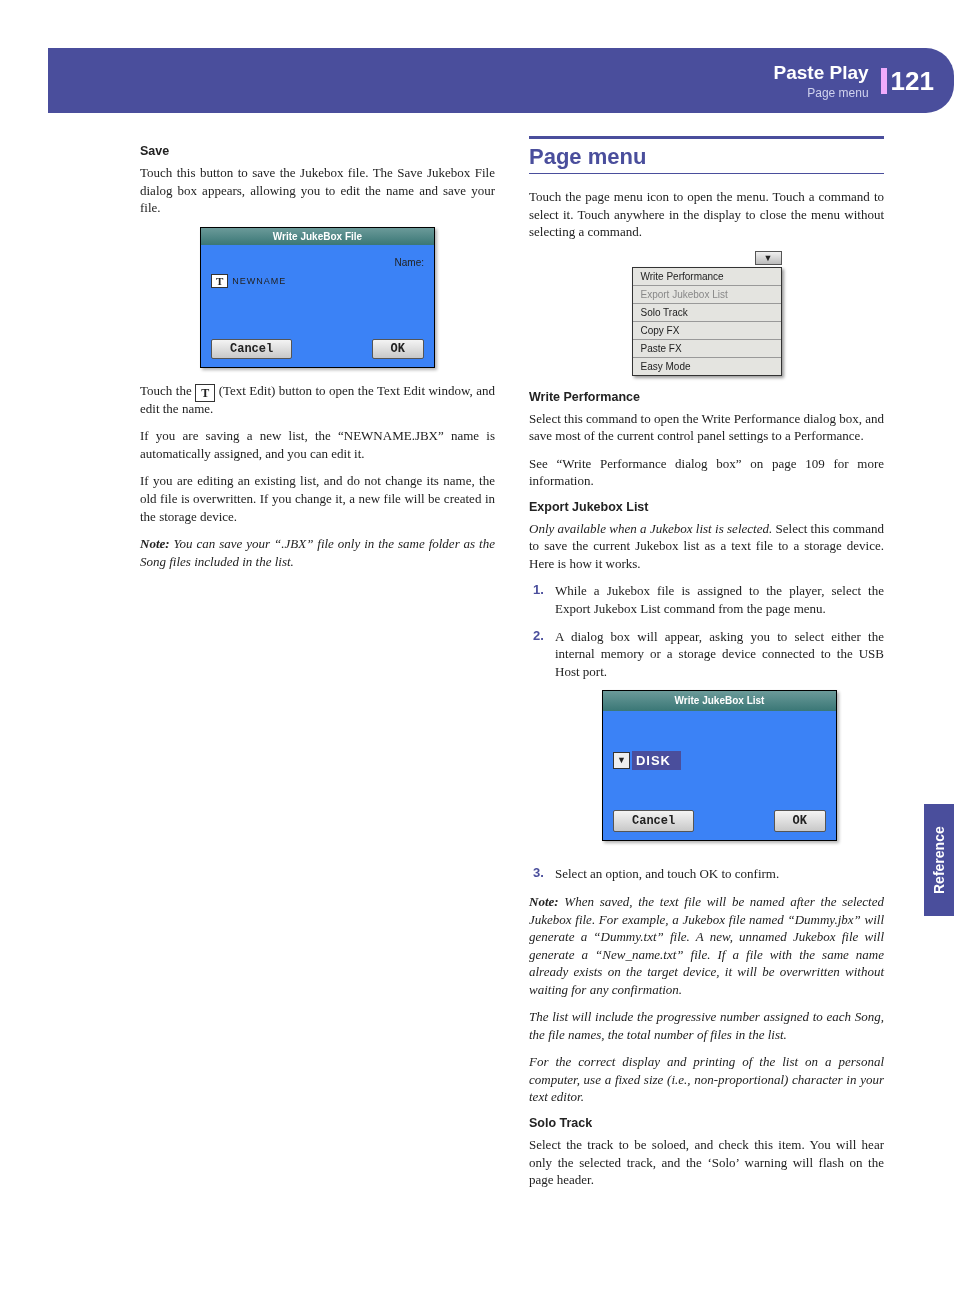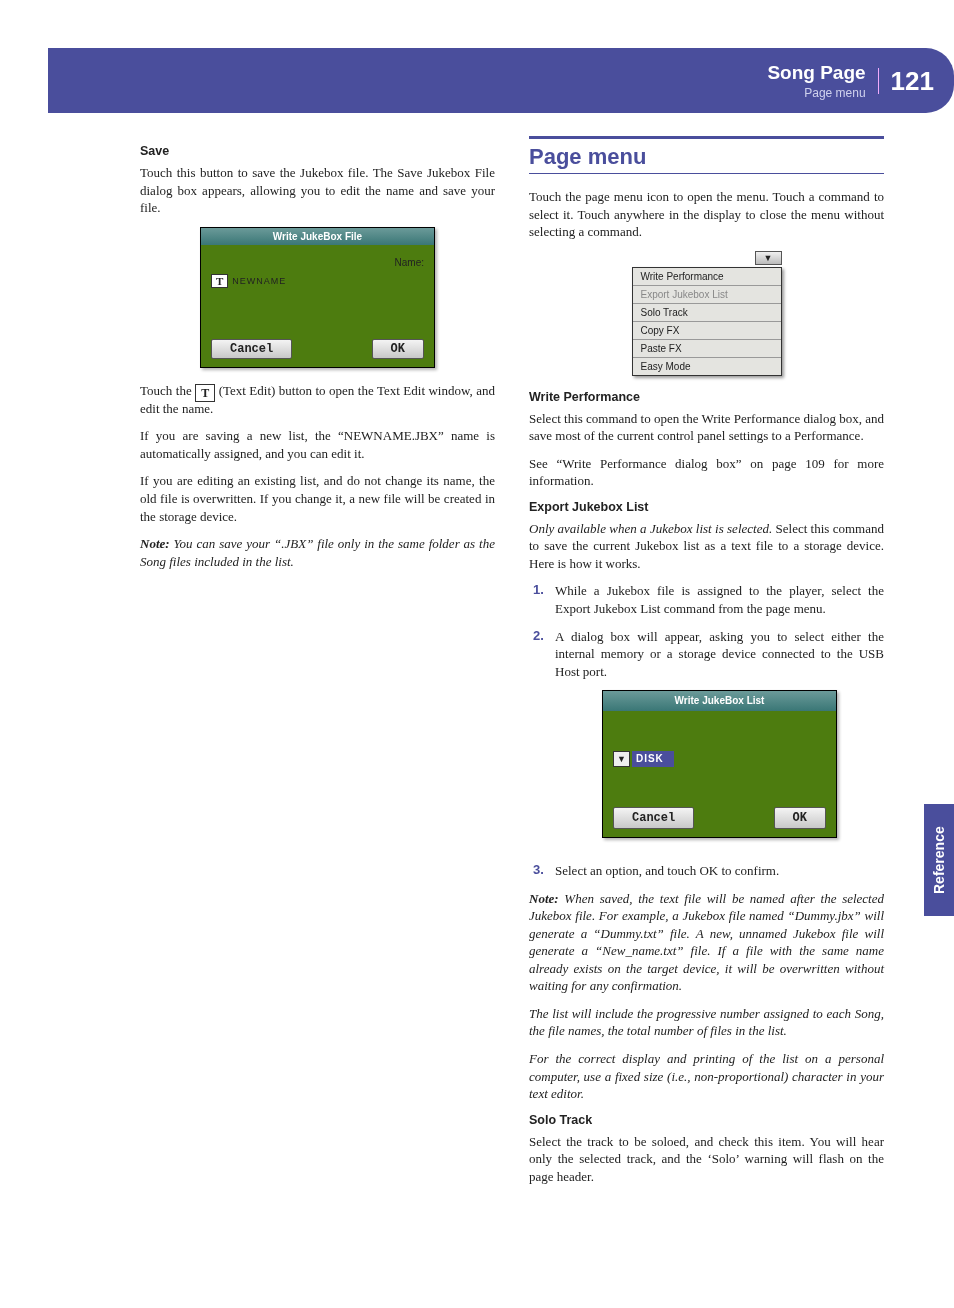--- a/index.html
+++ b/index.html
@@ -21,21 +21,21 @@
     border-bottom-right-radius: 28px;
     color: #fff;
     display: flex;
     justify-content: flex-end;
     align-items: center;
     padding-right: 20px;
   }
   .header-text { text-align: right; margin-right: 12px; }
   .header-title { font-family: Arial, sans-serif; font-weight: bold; font-size: 19px; }
   .header-sub { font-family: Arial, sans-serif; font-size: 12px; color: #d0d2ee; margin-top: 2px; }
-  .page-num-box { border-left: 1px solid #f0abfc; padding-left: 12px; }
+  .page-num-box { border-left: 6px solid #f0abfc; padding-left: 4px; }
   .page-num { font-family: Arial, sans-serif; font-weight: bold; font-size: 26px; line-height: 1; }
 
   .content { position: absolute; top: 136px; left: 140px; right: 50px; display: flex; gap: 34px; }
   .col { width: 355px; }
 
   h4.subhead { font-family: Arial, sans-serif; font-weight: bold; font-size: 12.5px; margin-top: 8px; margin-bottom: 6px; }
   p.body { text-align: justify; margin-bottom: 10px; line-height: 1.35; }
   em { font-style: italic; }
   .italic-note { font-style: italic; text-align: justify; margin-bottom: 10px; line-height: 1.35; }
 
@@ -47,21 +47,21 @@
     border-top: 3px solid #4a4e9c;
     border-bottom: 1px solid #4a4e9c;
     padding: 5px 0 3px 0;
     margin-bottom: 14px;
   }
 
   .dialog {
     margin: 10px auto 14px auto;
     width: 235px;
     border: 1px solid #000;
-    background: #4d7c0f;
+    background: #3b82f6;
     box-shadow: 2px 2px 3px rgba(0,0,0,0.3);
     font-family: Arial, sans-serif;
     font-size: 10px;
   }
   .dialog-title {
     background: linear-gradient(to bottom,#6b9a99,#3a7776);
     color: #fff;
     font-family: Arial, sans-serif;
     font-weight: bold;
     font-size: 10px;
@@ -86,21 +86,21 @@
   }
   .menu-trigger { text-align:right; margin-bottom: 2px; }
   .menu-trigger span { display:inline-block; background: linear-gradient(to bottom,#f0f0f0,#bbb); border:1px solid #555; padding:1px 8px; font-size:9px; }
   .menu-list { border:1px solid #333; background:#e4e4e0; box-shadow: 2px 2px 3px rgba(0,0,0,0.4); }
   .menu-item { border-bottom:1px solid #999; padding:3px 8px; }
   .menu-item:last-child { border-bottom:none; }
   .menu-item.disabled { color:#888; }
 
   .disk-row { display:flex; align-items:center; margin: 28px 0 28px 0; }
   .disk-dd { display:inline-block; background:#eee; border:1px solid #333; padding:1px 3px; font-size:9px; margin-right:2px; }
-  .disk-label { background:#4a4e9c; color:#fff; font-family: Verdana, sans-serif; font-weight:bold; font-size:10px; padding:1px 10px 1px 4px; letter-spacing:1px; }
+  .disk-label { background:#4a4e9c; color:#fff; font-family: Verdana, sans-serif; font-weight:bold; font-size:13px; padding:1px 10px 1px 4px; letter-spacing:1px; }
 
   ol.steps { margin-left: 4px; padding:0; }
   ol.steps > li { list-style: none; margin-bottom: 10px; display:flex; }
   .step-num { color:#4a4e9c; font-weight:bold; font-family: Arial, sans-serif; width: 22px; flex:none; }
   .step-body { flex:1; text-align: justify; line-height: 1.35; }
 
   .side-tab {
     position: absolute;
     right: 0;
     top: 804px;
@@ -117,21 +117,21 @@
     display:flex;
     align-items:center;
     justify-content:center;
   }
 </style>
 </head>
 <body>
 
 <div class="header-bar">
   <div class="header-text">
-    <div class="header-title">Song Page</div>
+    <div class="header-title">Paste Play</div>
     <div class="header-sub">Page menu</div>
   </div>
   <div class="page-num-box">
     <div class="page-num">121</div>
   </div>
 </div>
 
 <div class="content">
 
   <div class="col">

